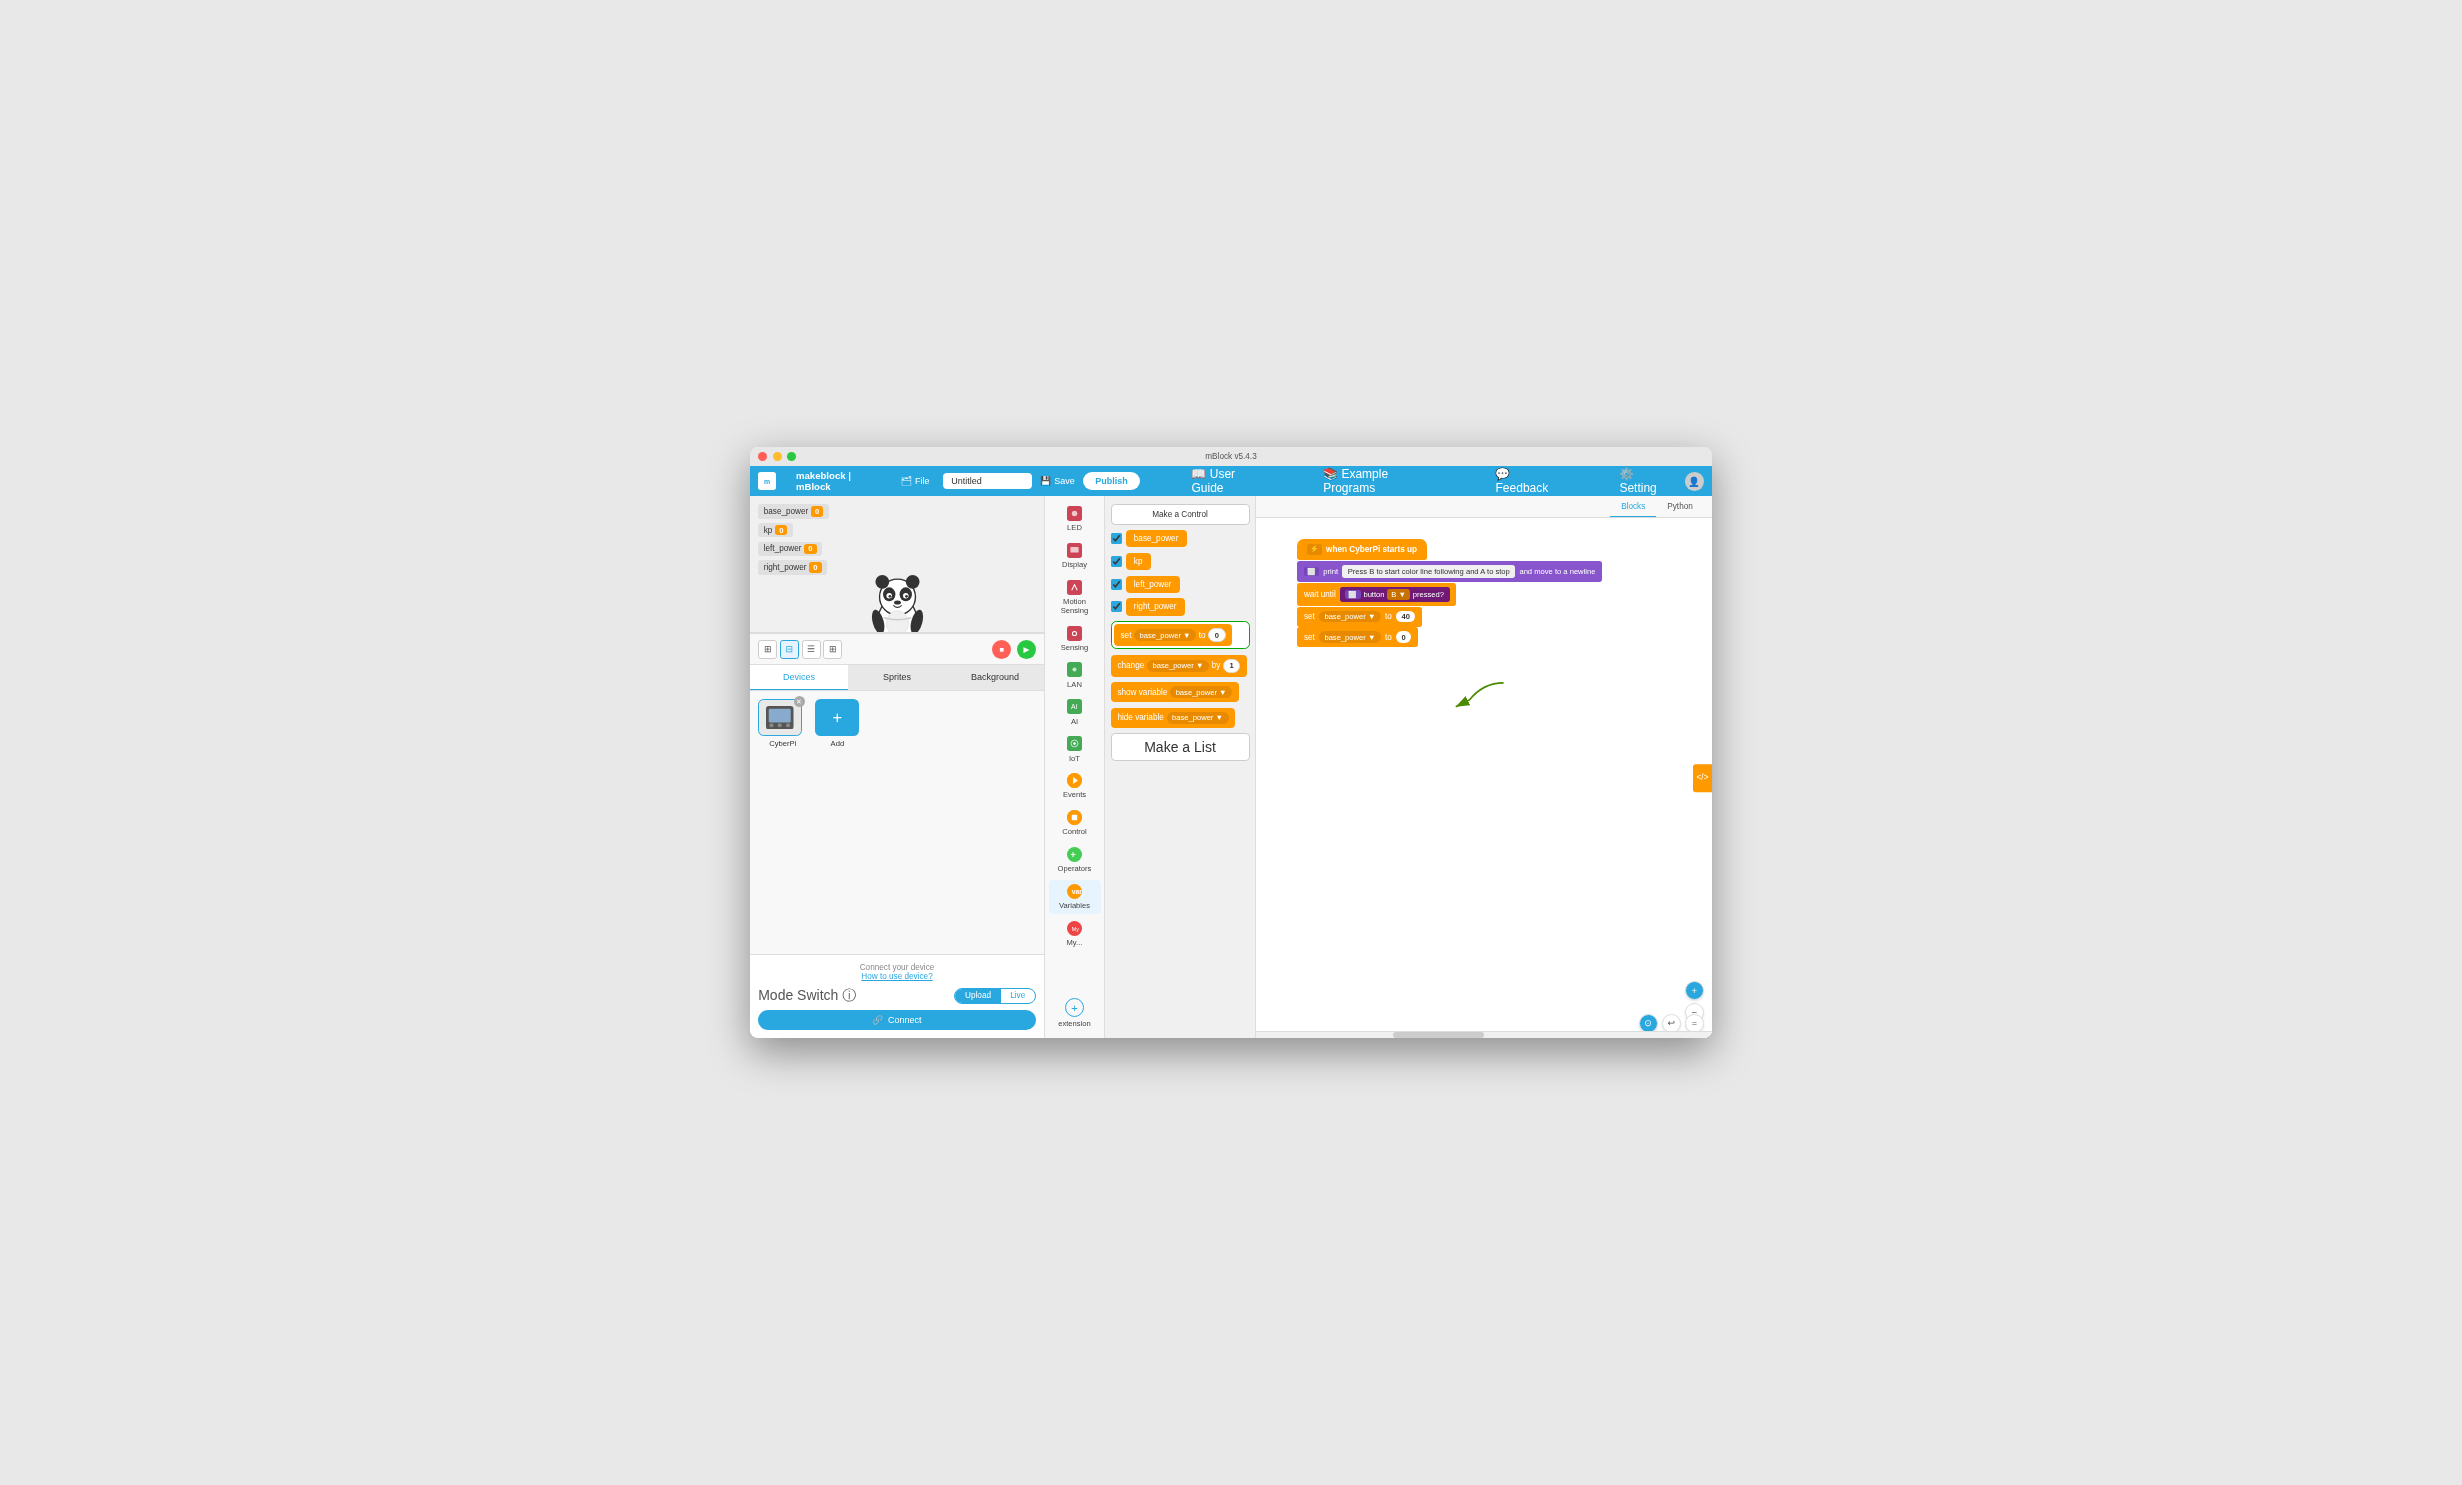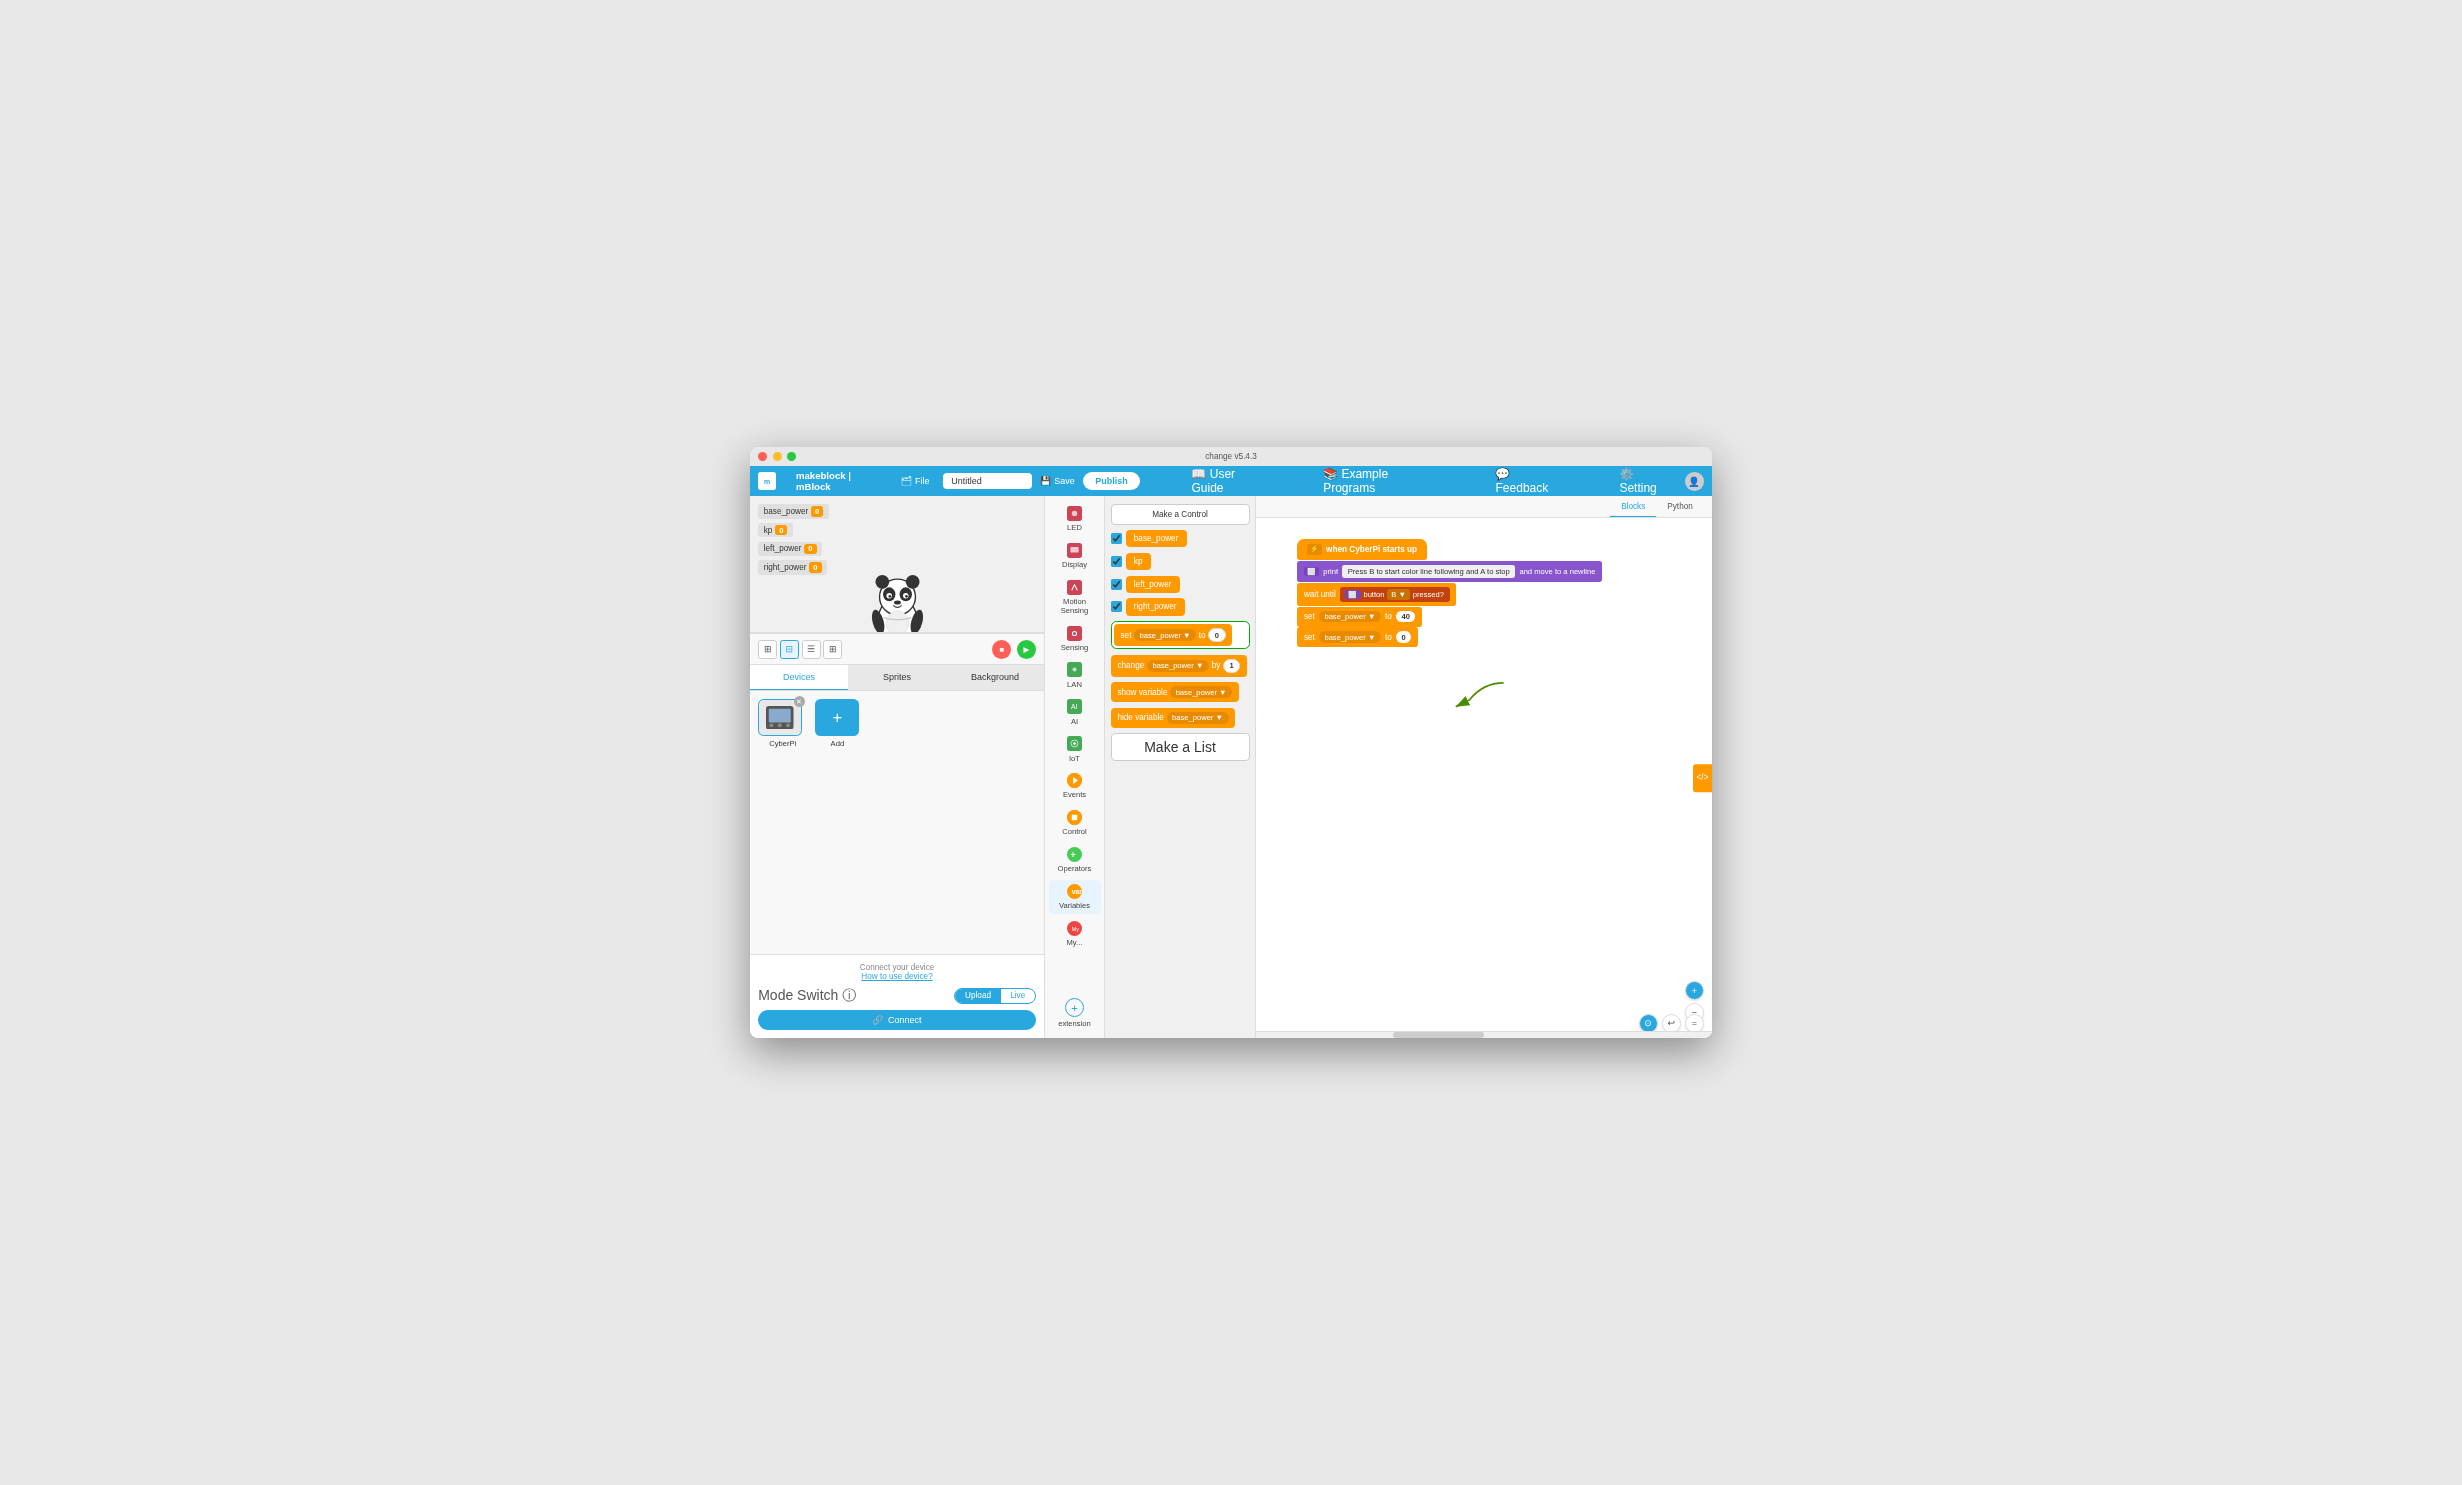--- a/index.html
+++ b/index.html
@@ -647,21 +647,21 @@
 <body>
 
 <div class="window">
 
   <div class="title-bar">
     <div class="title-bar-buttons">
       <button class="tb-btn tb-close"></button>
       <button class="tb-btn tb-min"></button>
       <button class="tb-btn tb-max"></button>
     </div>
-    <span class="title-text">change v5.4.3</span>
+    <span class="title-text">mBlock v5.4.3</span>
   </div>
 
   <div class="menu-bar">
     <div class="logo-area">
       <div class="logo-icon">m</div>
       <span>makeblock | mBlock</span>
     </div>
     <div class="menu-item">
       <span>🗂</span>
       <span>File</span>
@@ -988,21 +988,21 @@
 
           <div style="background:#8855cc; color:white; padding:4.1px 6.9px; border-radius:2.7px; font-size:7.6px; display:flex; align-items:center; gap:4.1px; width:fit-content;">
             <span style="background:#7744bb; padding:0.7px 3.4px; border-radius:2.1px; font-size:6.9px;">⬜</span>
             <span>print</span>
             <span style="background:#f0f0f0; color:#333; padding:2.1px 5.5px; border-radius:2.7px; font-size:7.6px;">Press B to start color line following and A to stop</span>
             <span>and move to a newline</span>
           </div>
 
           <div style="background:#f90; color:white; padding:4.1px 6.9px; border-radius:2.7px; font-size:8.2px; display:flex; align-items:center; gap:4.1px; width:fit-content;">
             <span>wait until</span>
-            <span style="background:#c2410c; padding:2.1px 5.5px; border-radius:2.7px; font-size:7.6px; display:flex; align-items:center; gap:2.7px;">
+            <span style="background:#701a75; padding:2.1px 5.5px; border-radius:2.7px; font-size:7.6px; display:flex; align-items:center; gap:2.7px;">
               <span style="background:#7744bb; padding:0.7px 3.4px; border-radius:2.1px; font-size:6.9px;">⬜</span>
               <span>button</span>
               <span style="background:#c87000; border-radius:2.7px; padding:0.7px 4.1px;">B ▼</span>
               <span>pressed?</span>
             </span>
           </div>
 
           <div style="background:#f90; color:white; padding:4.1px 6.9px; border-radius:2.7px; font-size:8.2px; display:flex; align-items:center; gap:4.1px; width:fit-content;">
             <span>set</span>
             <span style="background:#e88a00; border-radius:8.2px; padding:1.4px 5.5px; font-size:7.6px; display:flex; align-items:center; gap:1.4px;">base_power ▼</span>

